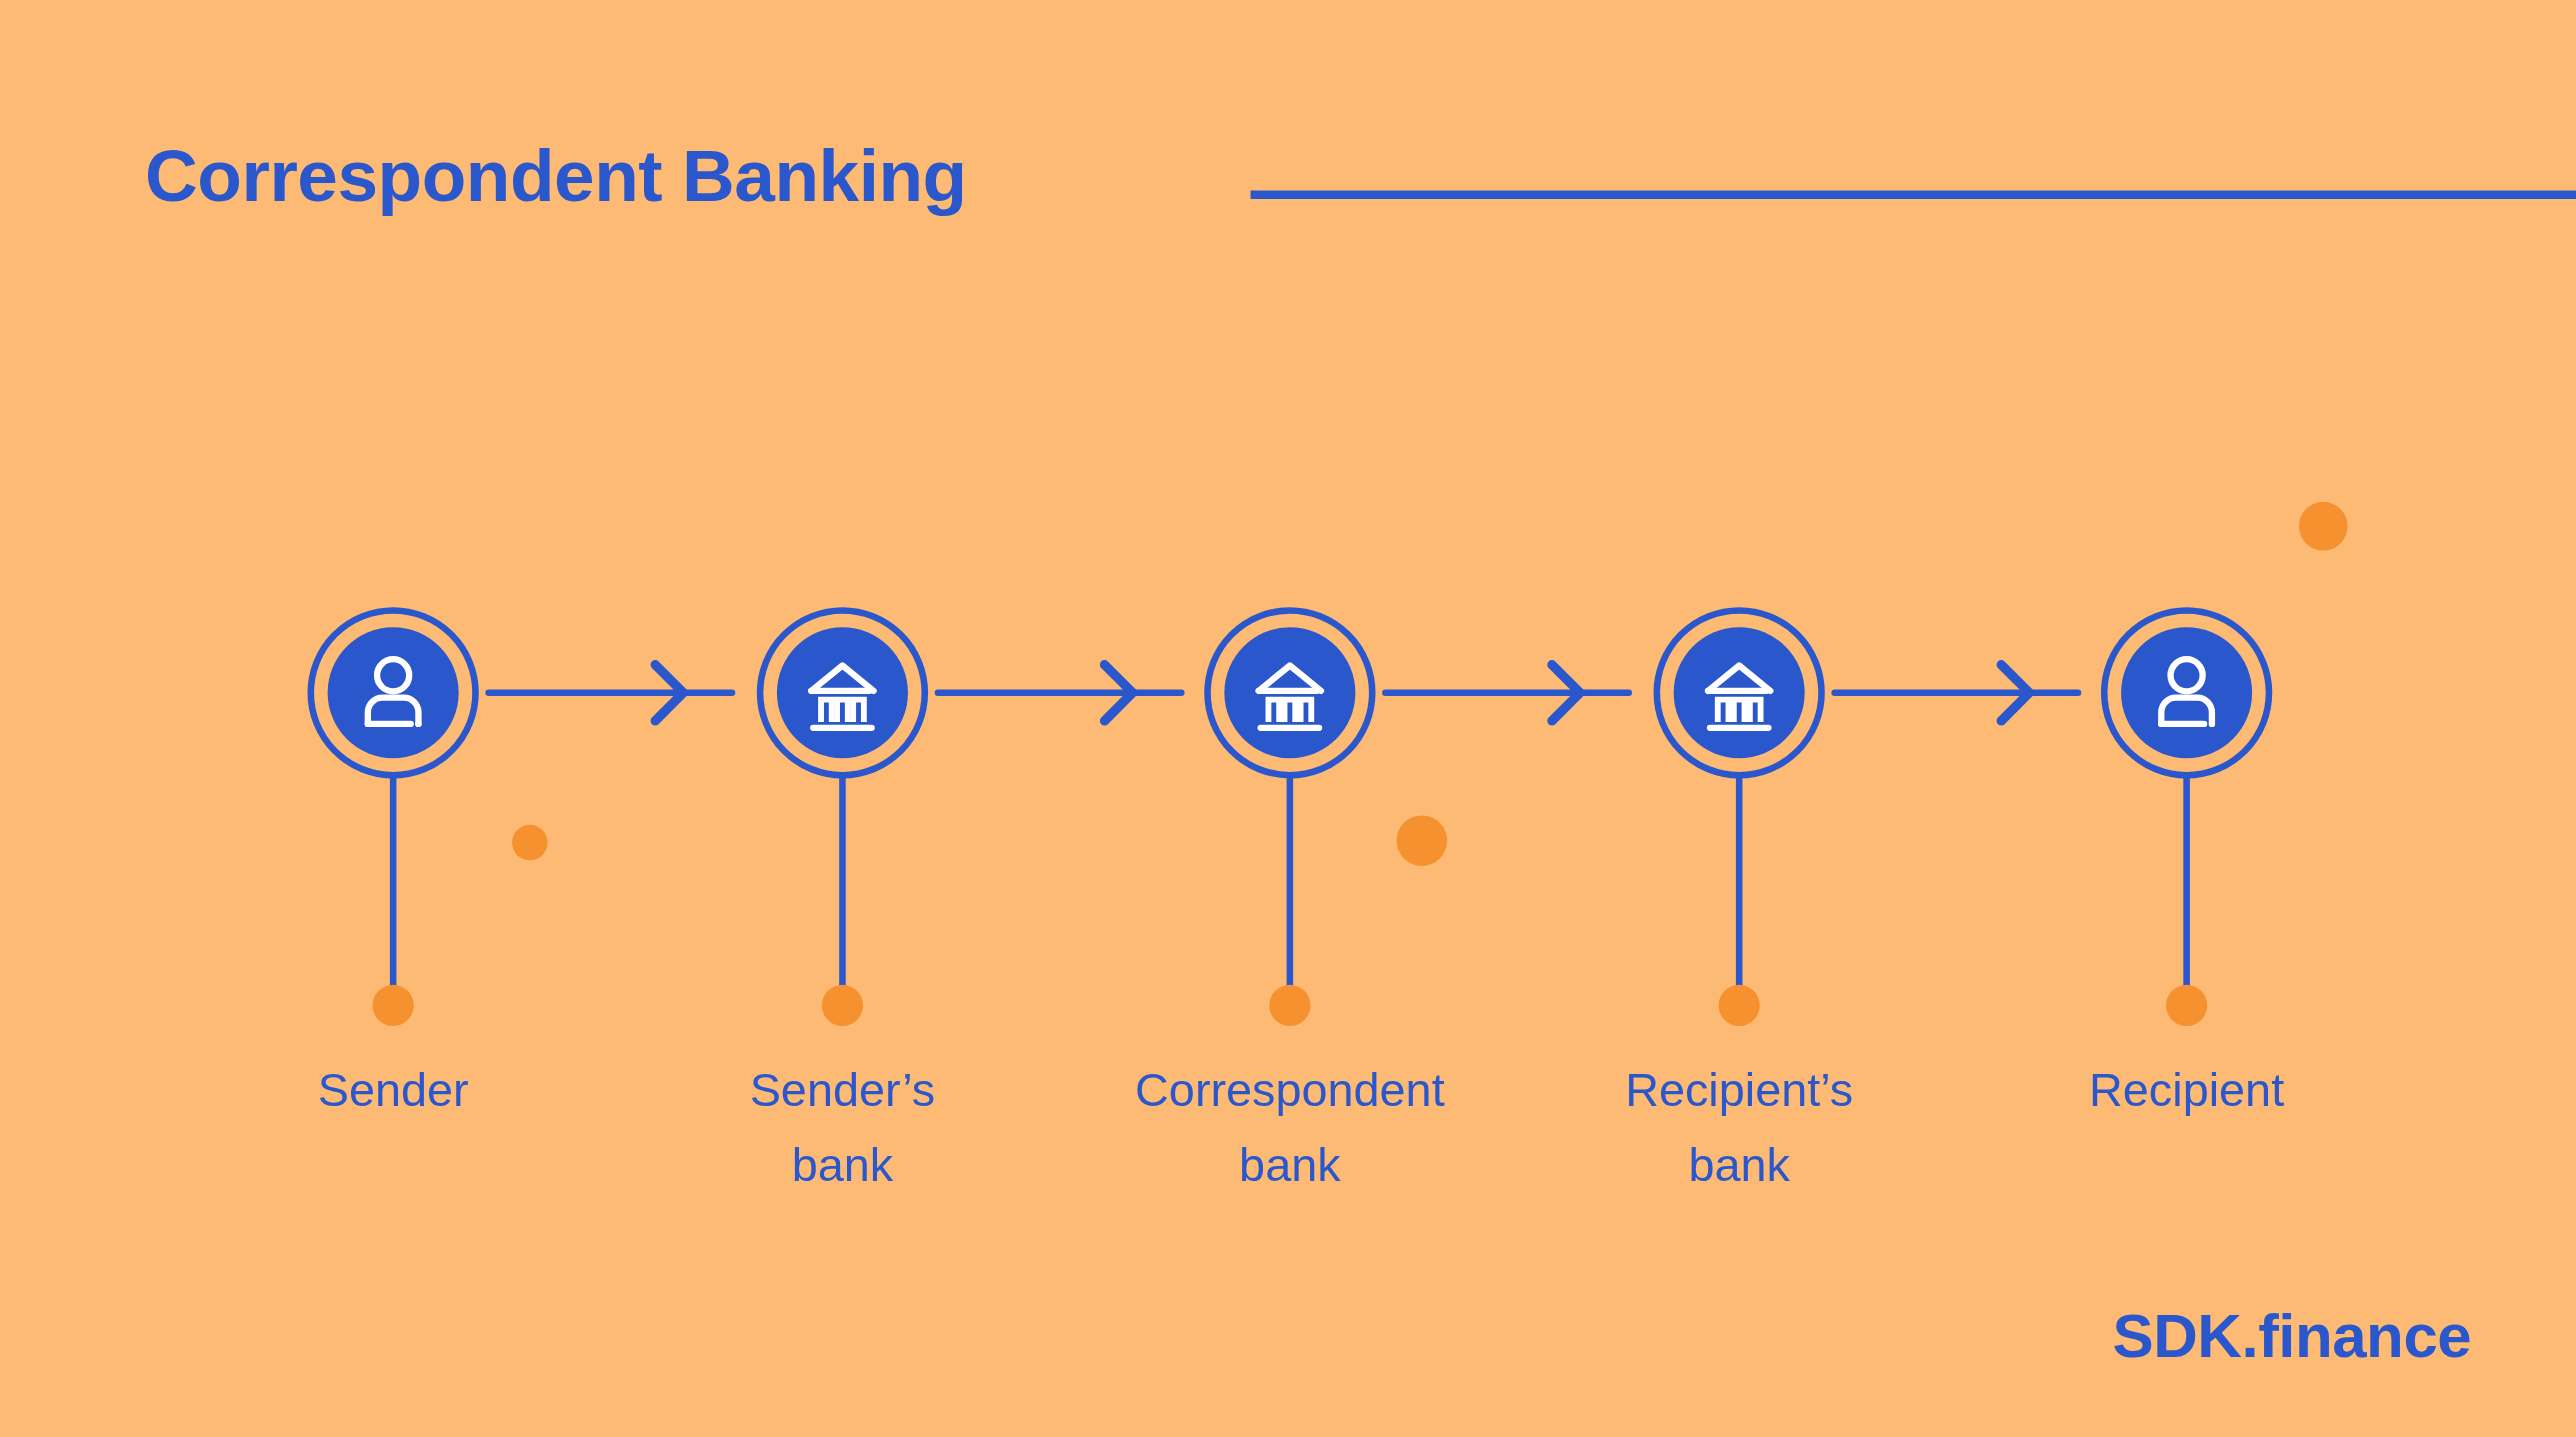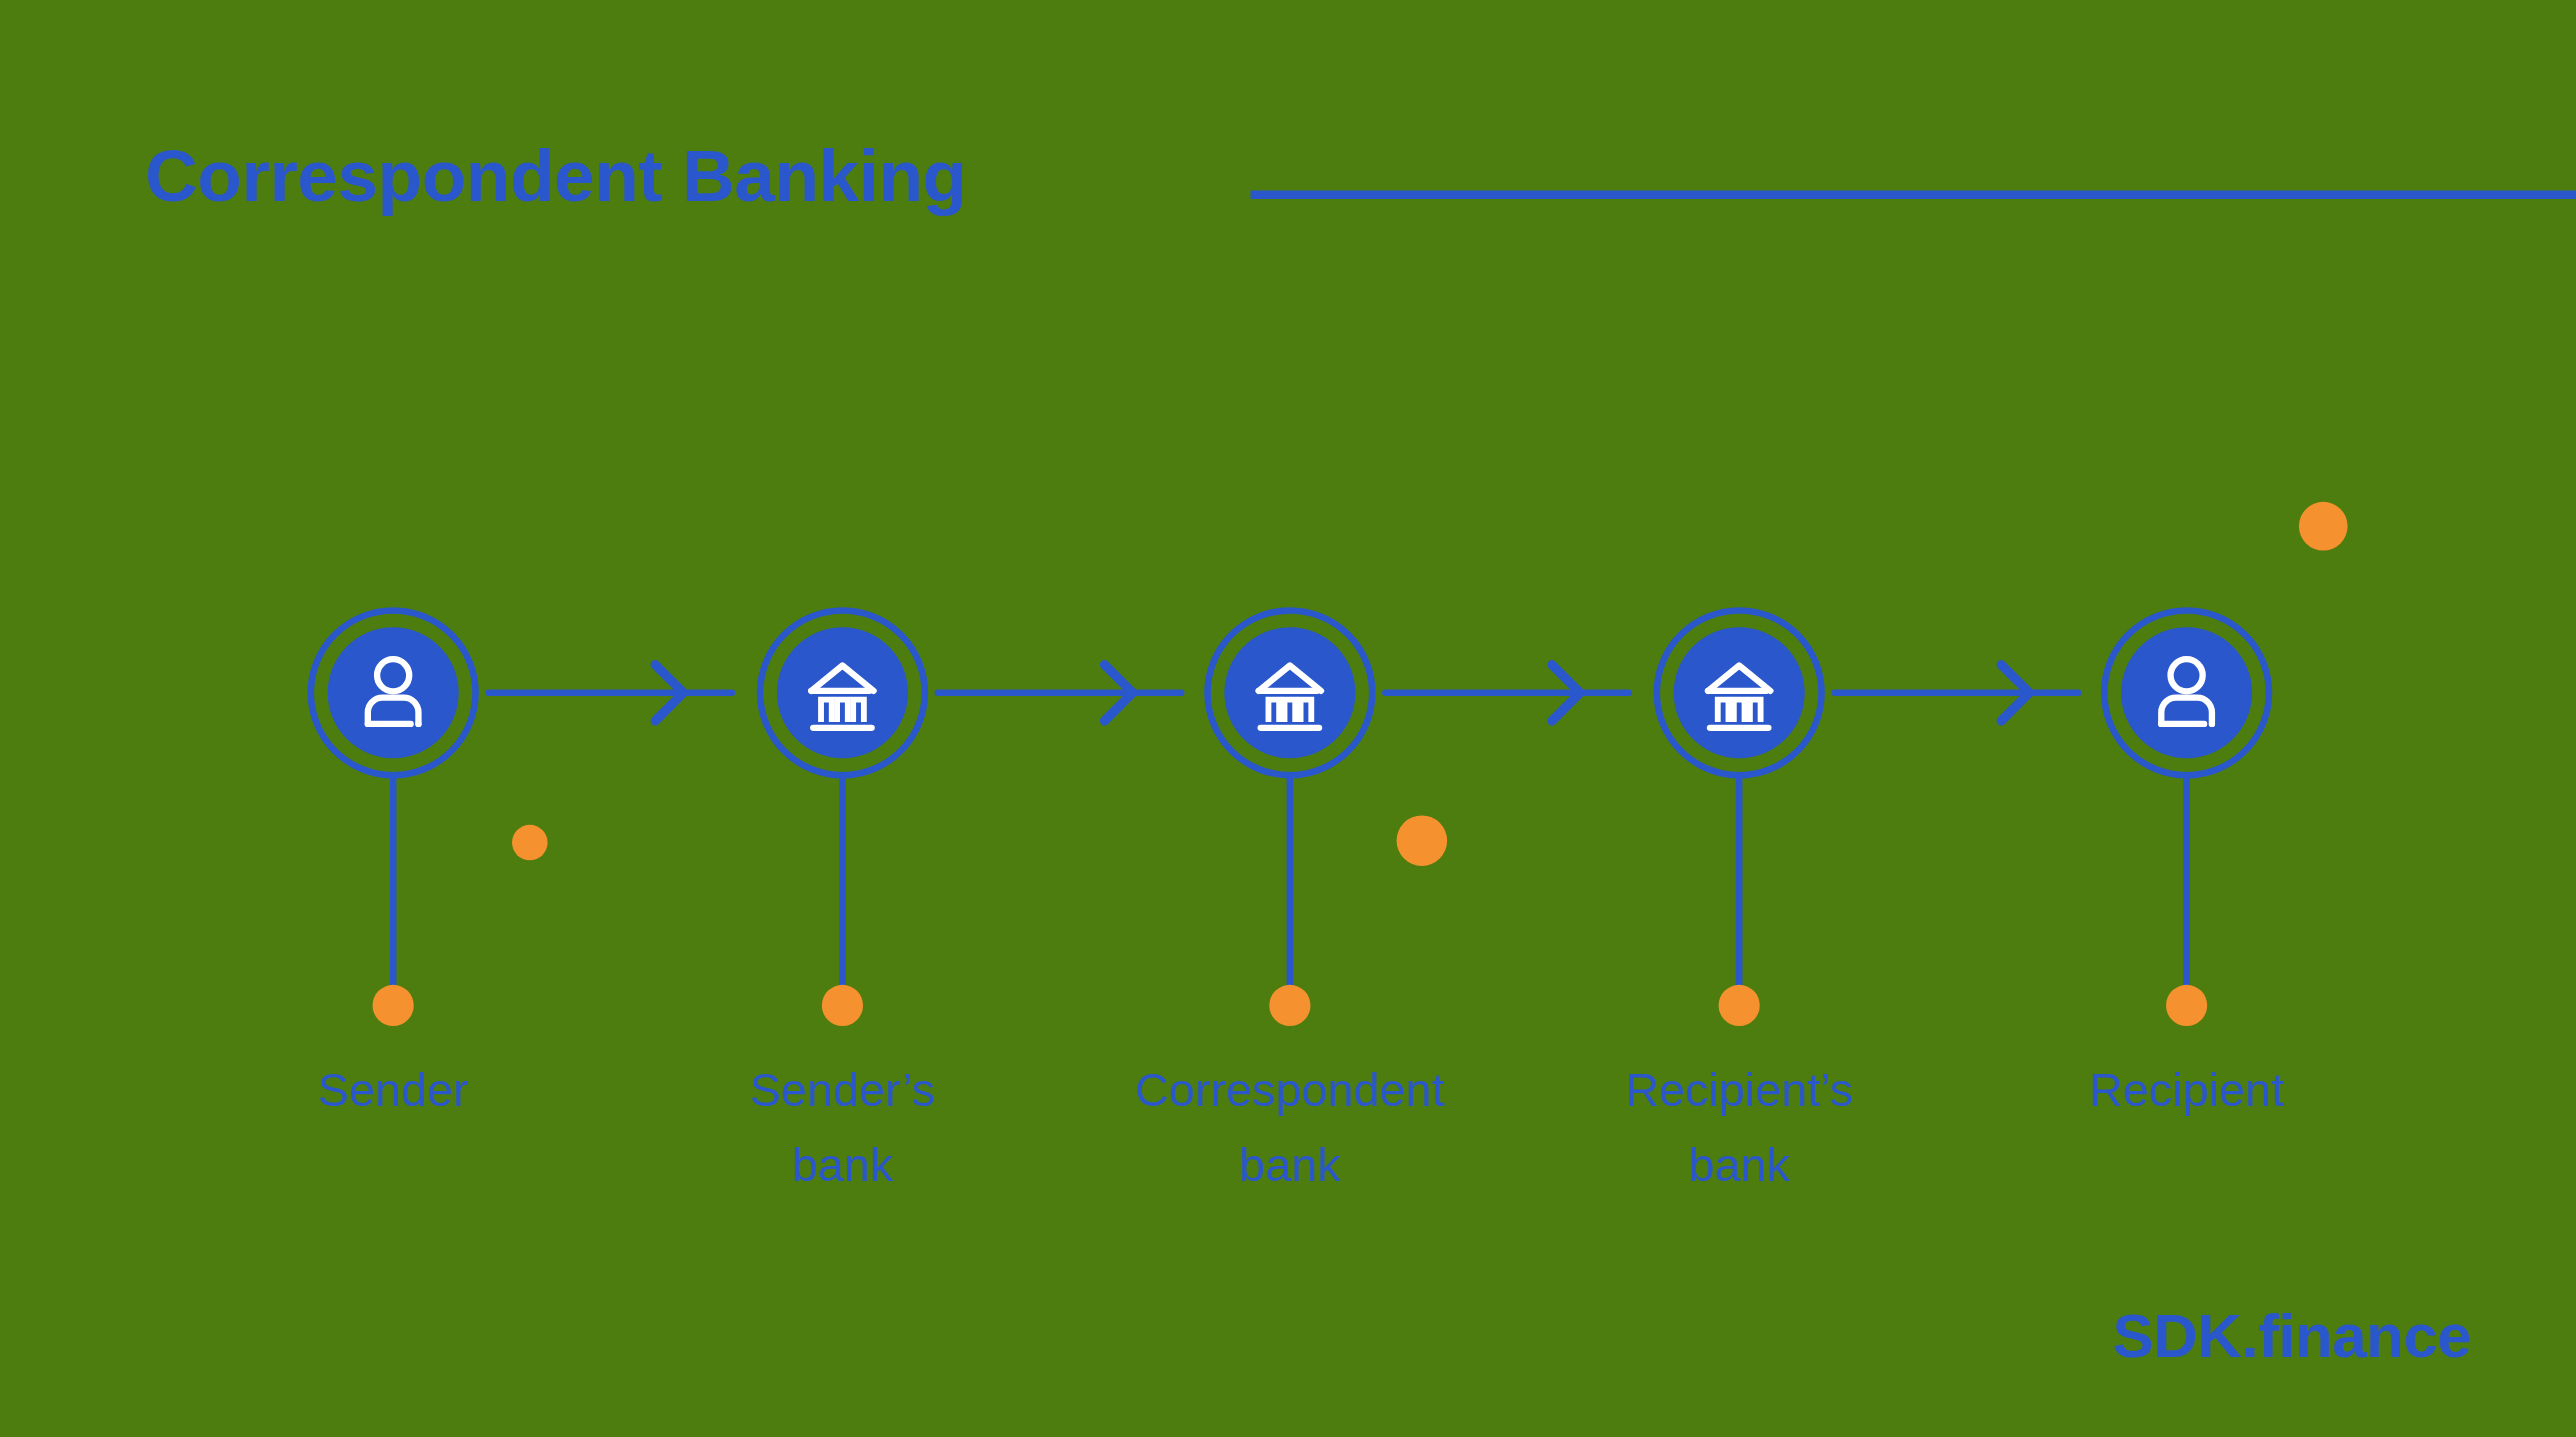--- a/index.html
+++ b/index.html
@@ -4,21 +4,21 @@
 <style>
   html, body {
     margin: 0;
     padding: 0;
     background: #ffffff;
   }
   #stage {
     position: relative;
     width: 2576px;
     height: 1438px;
-    background: #4d7c0f;
+    background: #fdba74;
     overflow: hidden;
     font-family: "Liberation Sans", sans-serif;
   }
   #diagram-svg {
     position: absolute;
     left: 0;
     top: 0;
     width: 2576px;
     height: 1438px;
     display: block;

